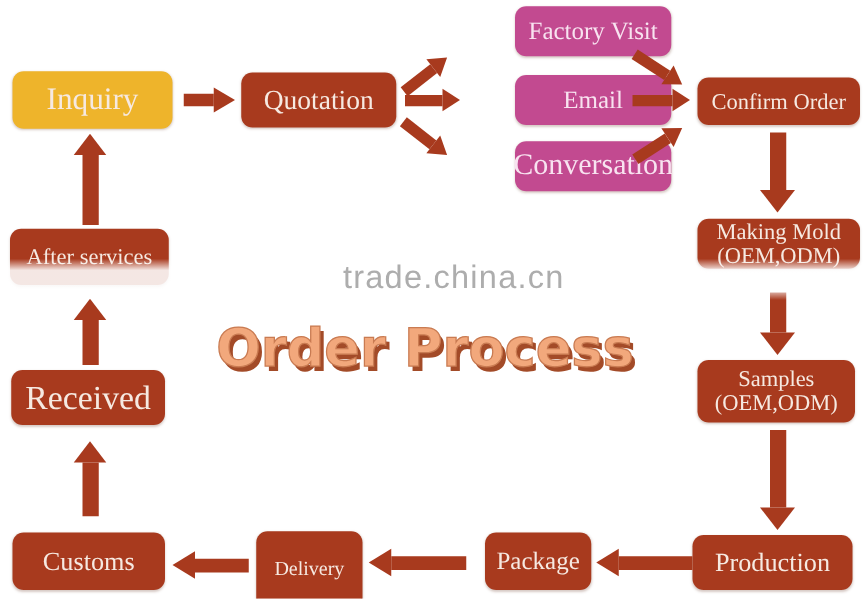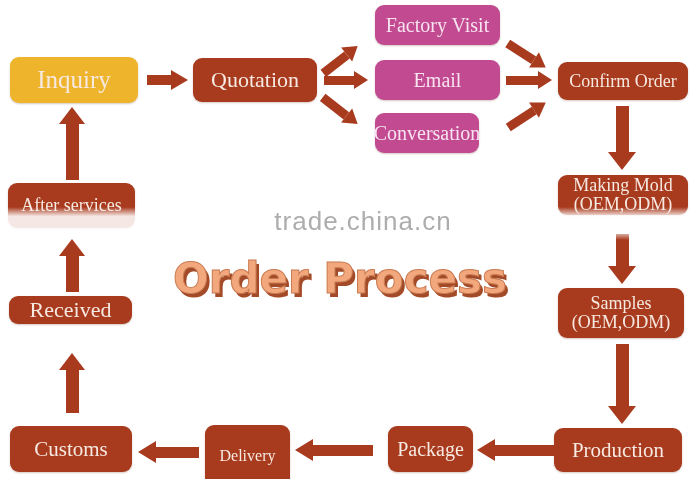--- a/index.html
+++ b/index.html
@@ -19,34 +19,34 @@
     overflow:hidden;font-family:"Liberation Serif",serif;
   }
   
   .node{
     position:absolute;display:flex;flex-direction:column;align-items:center;justify-content:center;
     border-radius:9px;color:var(--text-light);text-align:center;line-height:1.05;
     box-shadow:0 1px 2px rgba(90,40,20,.25);
   }
   .red{background:var(--box-red);}
   .yellow{background:var(--box-yellow);}
-  .pink{background:var(--box-pink);color:var(--pink-text);}
+  .pink{background:var(--box-pink);color:var(--pink-text);margin-left:37px;}
   #n-inquiry       {left:10px;  top:57px;  width:128px; height:46px; font-size:25px;}
   #n-quotation     {left:193px; top:58px;  width:124px; height:44px; font-size:22px;}
   #n-factory-visit {left:375px; top:5px;   width:125px; height:40px; font-size:20px;}
   #n-email         {left:375px; top:60px;  width:125px; height:40px; font-size:20px;}
-  #n-conversation  {left:375px; top:113px; width:104px; height:40px; font-size:20px;}
+  #n-conversation  {left:375px; top:113px; width:125px; height:40px; font-size:24px;}
   #n-confirm-order {left:558px; top:62px;  width:130px; height:38px; font-size:18px;}
   #n-making-mold   {left:558px; top:175px; width:130px; height:40px; font-size:18px;}
   #n-samples       {left:558px; top:288px; width:126px; height:50px; font-size:18px;}
   #n-production    {left:554px; top:428px; width:128px; height:44px; font-size:21px;}
   #n-package       {left:388px; top:426px; width:85px;  height:46px; font-size:20px;}
   #n-delivery      {left:205px; top:425px; width:85px;  height:62px; font-size:16px;}
   #n-customs       {left:10px;  top:426px; width:122px; height:46px; font-size:21px;}
-  #n-received      {left:9px;   top:296px; width:123px; height:28px; font-size:22px;}
+  #n-received      {left:9px;   top:296px; width:123px; height:44px; font-size:27px;}
   #n-after-services{left:8px;   top:183px; width:127px; height:45px; font-size:18px;}
   
   .ar{position:absolute;display:flex;align-items:center;}
   .ar .shaft{background:var(--arrow);flex:1;}
   .ar-r .shaft{height:10px;}
   .ar-r .head{width:0;height:0;border-top:10px solid transparent;border-bottom:10px solid transparent;border-left:17px solid var(--arrow);}
   .ar-l .shaft{height:11px;}
   .ar-l .head{width:0;height:0;border-top:11px solid transparent;border-bottom:11px solid transparent;border-right:18px solid var(--arrow);}
   .ar-v{flex-direction:column;align-items:center;}
   .ar-v .shaft{width:13px;}

